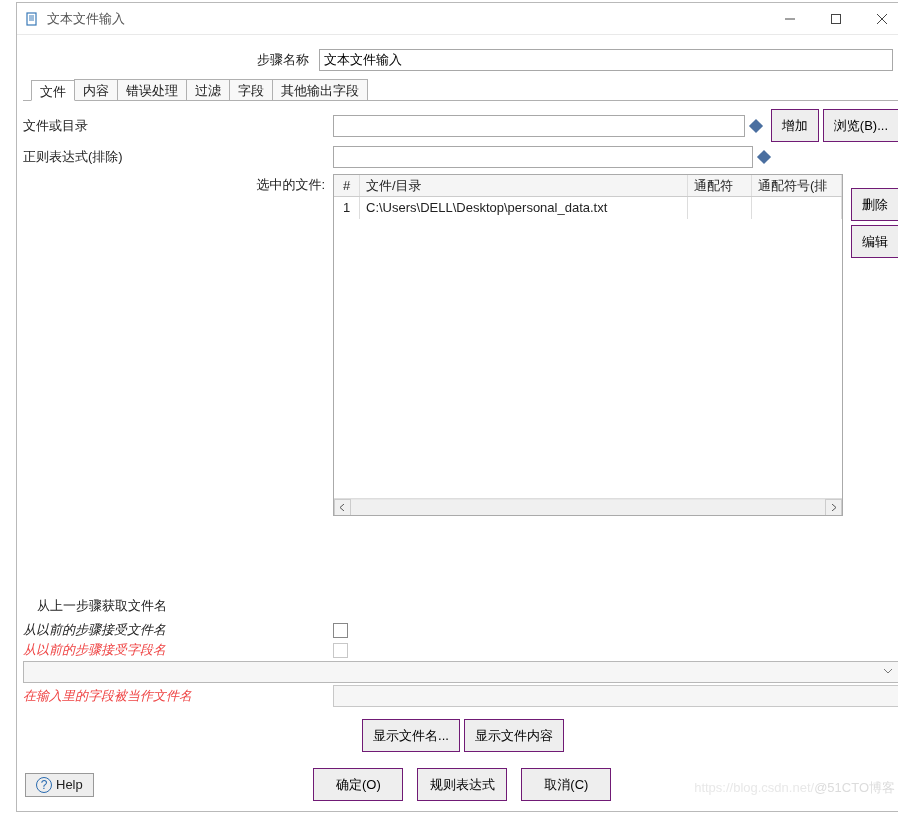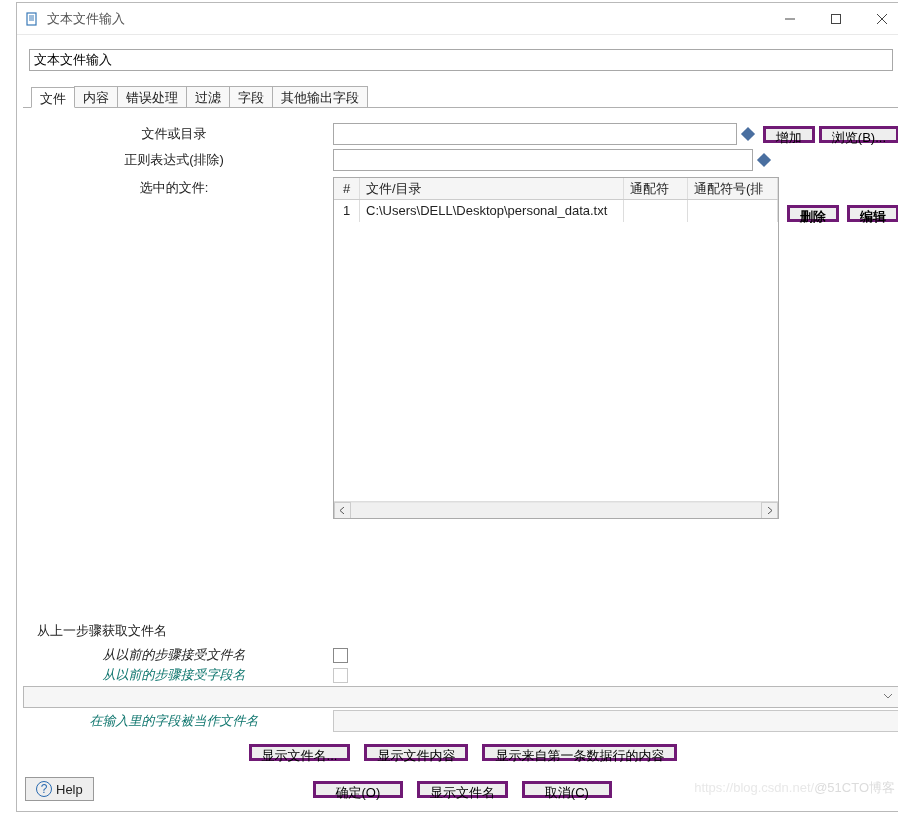--- a/index.html
+++ b/index.html
@@ -62,21 +62,21 @@
     border:1px solid #a8a8a8;
     padding: 1px 4px;
     font: inherit;
   }
 
   
   .tabstrip {
     display:flex;
     padding-left: 8px;
     border-bottom: 1px solid #b0b0b0;
-    margin: 8px 6px;
+    margin: 1px 6px;
     position:relative;
     top:1px;
     height: 22px;
   }
   .tab {
     padding: 1px 8px;
     border:1px solid #b0b0b0;
     border-bottom: none;
     background:#f8f8f8;
     margin-right: -1px;
@@ -97,48 +97,48 @@
     padding: 8px 6px 6px 6px;
     overflow:hidden;
   }
 
   .form-row {
     display:flex;
     align-items:center;
     margin-bottom: 4px;
   }
   .form-row .lbl {
-    width: 310px; text-align:center; padding-right: 8px;
+    width: 310px; text-align:left; padding-right: 8px;
     white-space: nowrap;
   }
   .diamond {
     width:10px; height:10px;
     background:#4a6fa0;
     transform: rotate(45deg);
     margin: 0 6px;
     flex: 0 0 auto;
   }
   .btn {
-    height: 17px;
+    height: 33px;
     padding: 0 10px;
     font: inherit;
     background:#eee;
-    border:3px solid #701a75;
+    border:1px solid #701a75;
     margin-left:4px;
   }
 
   .selected-files {
     display:flex;
     align-items:flex-start;
     margin-top: 2px;
     flex:1;
     min-height:0;
   }
   .selected-files .lbl {
-    width: 310px; text-align:center; padding-right: 8px; padding-top:2px;
+    width: 310px; text-align:right; padding-right: 8px; padding-top:2px;
   }
   .file-grid {
     flex:1;
     border:1px solid #aaa;
     height: 342px;
     display:flex;
     flex-direction:column;
     overflow:hidden;
   }
   .grid-header, .grid-row {
@@ -167,21 +167,21 @@
     display:flex;
     background:#f0f0f0;
   }
   .grid-hscroll .arrow {
     width:17px; height:17px;
     display:flex;align-items:center;justify-content:center;
     background:#f0f0f0; border:1px solid #ccc;
   }
   .grid-hscroll .track { flex:1; background:#f0f0f0; border-top:1px solid #e7e7e7;}
   .grid-side-buttons {
-    display:flex; flex-direction:row; gap:4px; margin-left:4px; margin-top:28px;font-weight:bold;
+    display:flex; flex-direction:column; gap:4px; margin-left:4px; margin-top:14px;
   }
 
   .section-label { padding: 10px 0 4px 14px; }
 
   .lower-form .form-row { margin:2px 0;font-style:italic; }
   .lower-form .lbl { width: 310px; }
   .checkbox {
     width:15px;height:15px;border:1px solid #888;background:#fff;display:inline-block;
   }
   .select {
@@ -189,21 +189,21 @@
     height:22px;
     border:1px solid #b8b8b8;
     background:#f6f6f6;
     position:relative;
   }
   .select .chev {
     position:absolute; right:4px; top:3px; color:#555;
   }
 
   .center-buttons {
-    display:flex; justify-content:center; gap:10px;
+    display:flex; justify-content:center; 
     padding: 10px 0 2px 0;
   }
 
   .bottom-bar {
     display:flex;
     align-items:center;
     padding: 8px 8px 10px 8px;
   }
   .help-btn {
     display:flex;align-items:center;gap:4px;
@@ -211,21 +211,21 @@
     border:1px solid #999; background:#eee;
   }
   .help-btn .q {
     display:inline-flex;align-items:center;justify-content:center;
     width:16px;height:16px;border:1px solid #2a6bb0;border-radius:50%;
     color:#2a6bb0;font-size:12px;line-height:1;
   }
   .bottom-center {
     flex:1; display:flex; justify-content:center; gap:10px;
   }
-  .disabled-label { color:#0f766e; }
+  .disabled-label { color:#ef4444; }
 
   .watermark {
     position:absolute; right:10px; bottom:14px;
     color:#dcdcdc; font-size:13px; pointer-events:none;
   }
 </style>
 </head>
 <body>
 
 <div class="window">
@@ -253,20 +253,21 @@
     </button>
     <button class="win-btn">
       <svg width="10" height="10">
           <line x1="0" y1="0" x2="10" y2="10"></line>
           <line x1="10" y1="0" x2="0" y2="10"></line>
         </svg>
     </button>
   </div>
 
   <div class="stepname-row">
+    <span class="lbl">步骤名称</span>
     <input class="text-input" value="文本文件输入" style="">
   </div>
 
   <div class="tabstrip">
     <div class="tab active">文件</div>
     <div class="tab">内容</div>
     <div class="tab">错误处理</div>
     <div class="tab">过滤</div>
     <div class="tab">字段</div>
     <div class="tab">其他输出字段</div>
@@ -351,32 +352,31 @@
       </div>
       <div class="form-row">
         <span class="lbl disabled-label">在输入里的字段被当作文件名</span>
         <input class="text-input" style="flex: 1 1 0%; background: rgb(246, 246, 246); border-color: rgb(200, 200, 200);" disabled="">
       </div>
     </div>
 
     <div class="center-buttons">
       <button class="btn">显示文件名...</button>
       <button class="btn">显示文件内容</button>
-      <button class="btn">显示来自第一条数据行的内容</button>
     </div>
   </div>
 
   <div class="bottom-bar">
     <div class="help-btn">
       <span class="q">?</span>
       <span>Help</span>
     </div>
     <div class="bottom-center">
       <button class="btn" style="min-width:90px">确定(O)</button>
-      <button class="btn" style="min-width:90px">显示文件名</button>
+      <button class="btn" style="min-width:90px">规则表达式</button>
       <button class="btn" style="min-width:90px">取消(C)</button>
     </div>
     <span style="width:70px"></span>
   </div>
 
   <div class="watermark">
     <span style="color:#e8e8e8">https://blog.csdn.net/</span><span>@51CTO博客</span>
   </div>
 </div>
 

